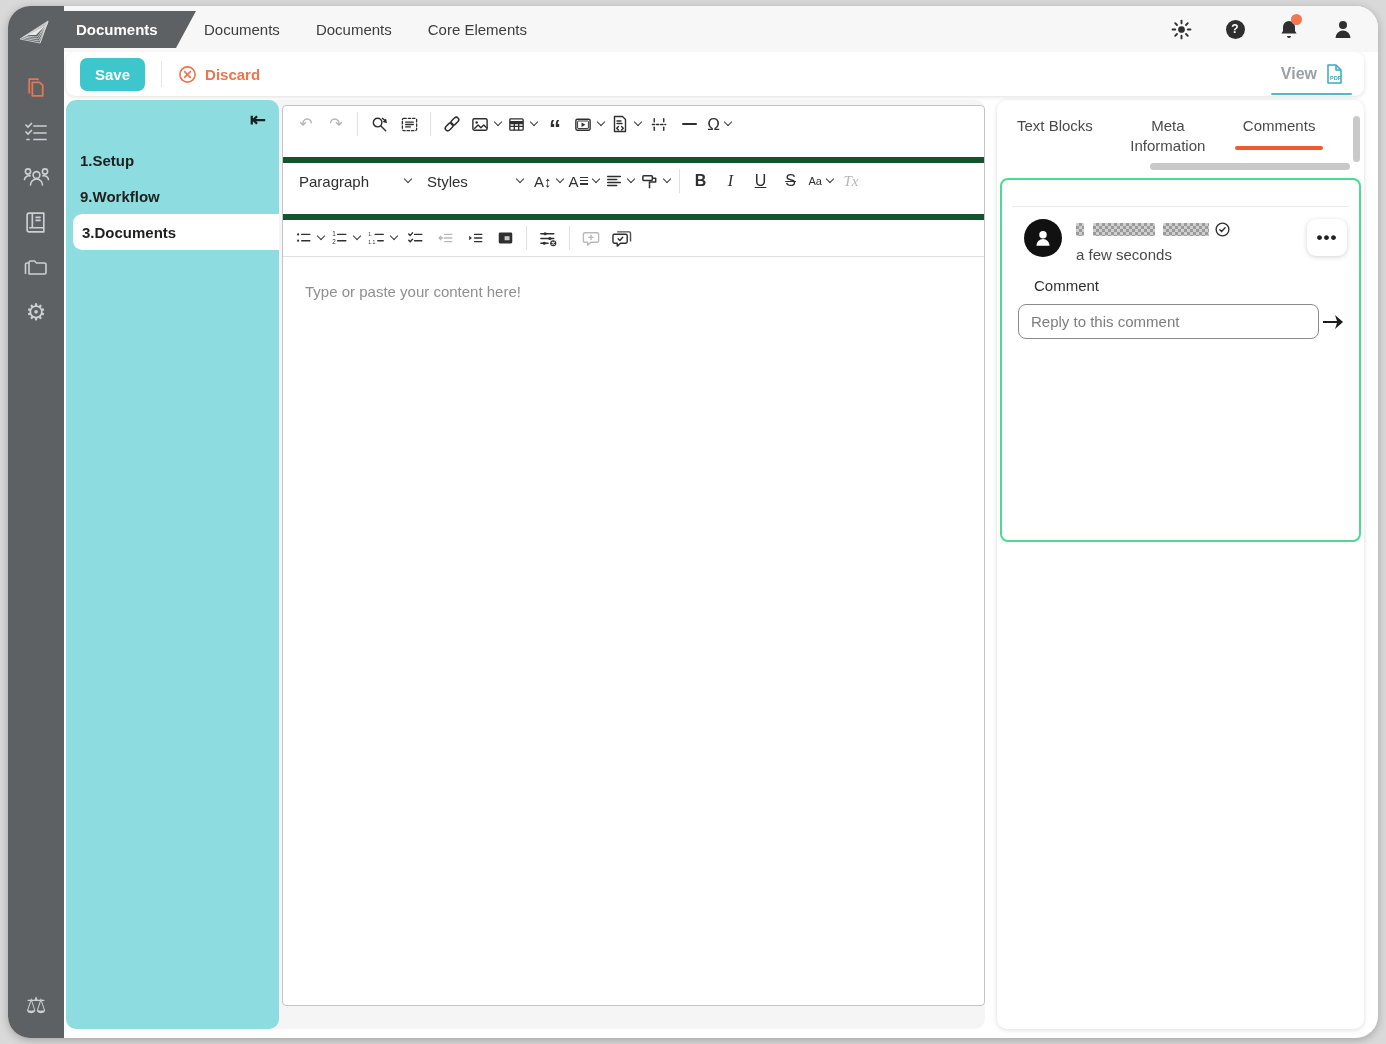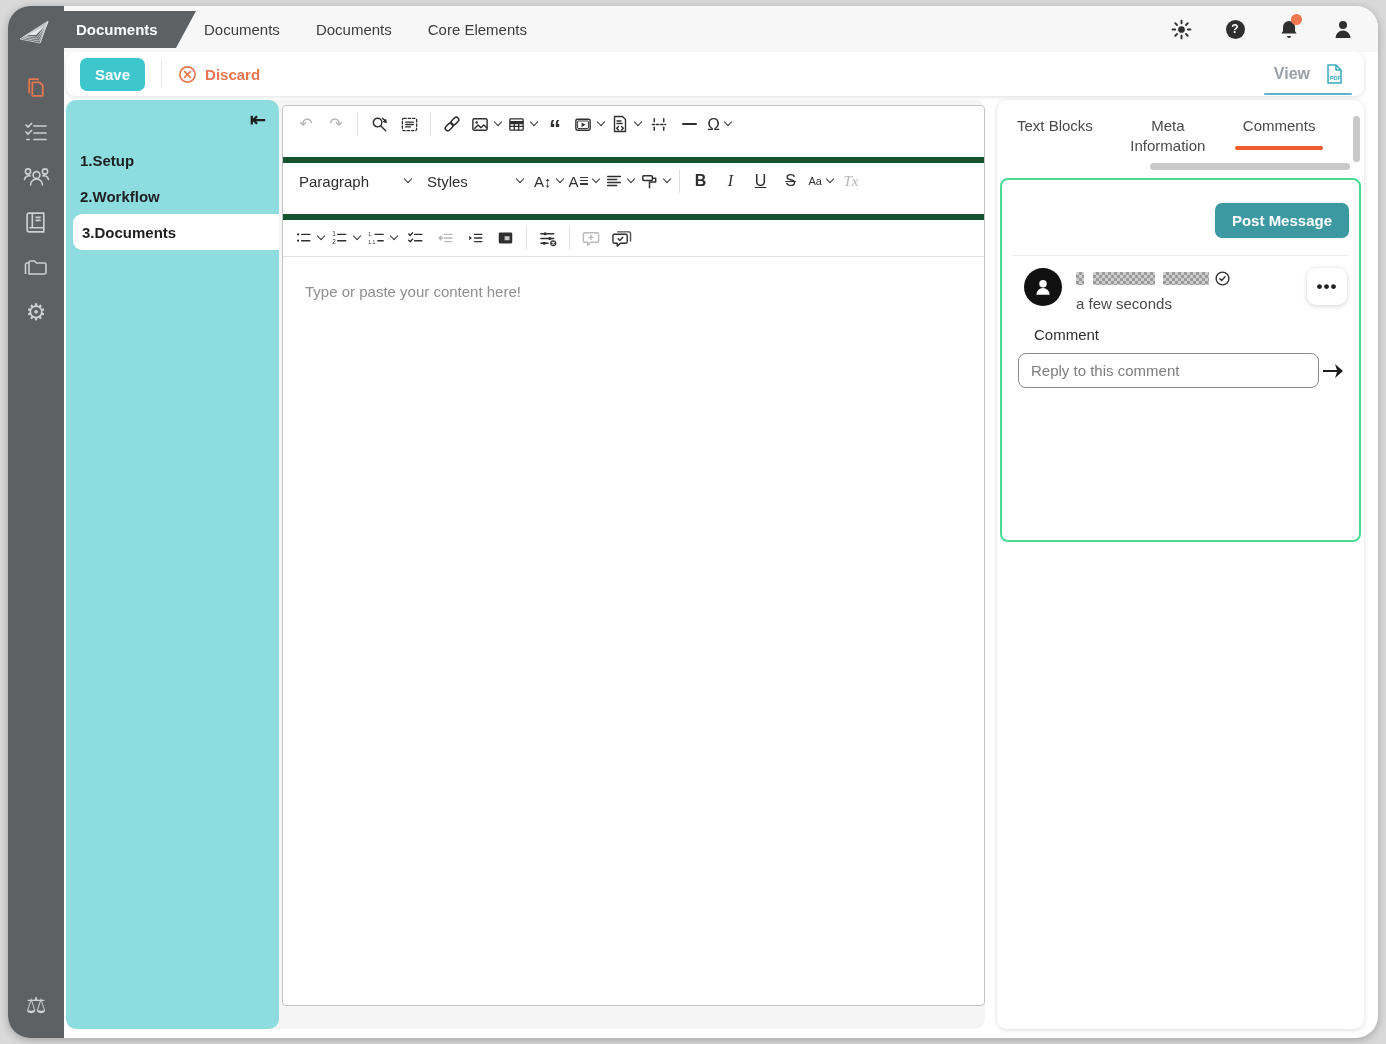--- a/index.html
+++ b/index.html
@@ -23,21 +23,21 @@
   .top-actions { margin-left:auto; padding-right:24px; display:flex; gap:32px; align-items:center; }
   .tb-ic { position:relative; width:22px; height:22px; display:flex; align-items:center; justify-content:center; cursor:pointer; }
   .help-circle { width:19px; height:19px; border-radius:50%; background:#2f2f2f; color:#fff; font-size:12px; font-weight:700; display:flex; align-items:center; justify-content:center; }
   .notif-dot { position:absolute; top:-4px; right:-2px; width:11px; height:11px; border-radius:50%; background:#f4764e; }
 
   
   .actionbar { position:absolute; left:58px; top:46px; width:1298px; height:44px; background:#fff; border-radius:9px; box-shadow:0 1px 4px rgba(0,0,0,.13); display:flex; align-items:center; padding:0 14px; z-index:3; }
   .save-btn { background:#3ec6cd; color:#fff; border:none; border-radius:7px; font-family:inherit; font-size:15px; font-weight:700; padding:8px 15px; cursor:pointer; }
   .ab-sep { width:1px; height:26px; background:#e4e4e4; margin:0 16px; }
   .discard-btn { display:flex; align-items:center; gap:8px; color:#e8764f; font-size:15px; font-weight:600; cursor:pointer; background:none; border:none; font-family:inherit; }
-  .view-link { margin-left:auto; position:relative; height:100%; display:flex; align-items:center; gap:14px; padding:0 6px; cursor:pointer; }
+  .view-link { margin-left:auto; position:relative; height:100%; display:flex; align-items:center; gap:7px; padding:0 6px; cursor:pointer; }
   .view-link .vtext { color:#9aa0a6; font-size:16px; font-weight:600; }
   .view-link::after { content:''; position:absolute; left:-4px; right:-2px; bottom:1px; height:2px; background:#58b8c8; border-radius:2px; }
 
   
   .doc-card { position:absolute; left:58px; top:94px; width:919px; height:929px; background:#f5f5f5; border-radius:10px; }
   .sections-panel { position:absolute; left:0; top:0; width:213px; height:100%; background:#8cdce0; border-radius:10px; }
   .collapse-ic { position:absolute; right:13px; top:10px; font-size:19px; font-weight:700; color:#1e1e1e; cursor:pointer; line-height:1; }
   .sec-list { position:absolute; left:0; right:0; top:42px; display:flex; flex-direction:column; }
   .sec-item { height:36px; display:flex; align-items:center; padding-left:14px; font-size:15px; font-weight:700; color:#1f1f1f; cursor:pointer; }
   .sec-item.active { background:#ffffff; border-radius:9px 0 0 9px; margin-left:7px; padding-left:9px; }
@@ -224,21 +224,21 @@
           <text x="6" y="17" font-size="5.5" fill="#3ba9bd" stroke="none" font-family="Liberation Sans, sans-serif" font-weight="bold">PDF</text>
         </svg>
       </div>
     </div>
 
     <div class="doc-card">
       <div class="sections-panel">
         <span class="collapse-ic">⇤</span>
         <div class="sec-list">
           <div class="sec-item">1.Setup</div>
-          <div class="sec-item">2.Workflow</div>
+          <div class="sec-item">9.Workflow</div>
           <div class="sec-item active">3.Documents</div>
         </div>
       </div>
 
       <div class="editor">
         <div class="toolbar">
 
           <div class="trow">
             <div class="ti disabled">
                 <span class="gl">↶</span>
@@ -482,23 +482,20 @@
     <div class="right-card">
       <div class="tabs-row">
         <div class="tab">Text Blocks</div>
         <div class="tab meta">Meta Information</div>
         <div class="tab active">Comments</div>
       </div>
       <div class="vscroll"></div>
       <div class="hscroll"></div>
 
       <div class="green-box">
-        <div class="post-row">
-          <button class="post-btn">Post Message</button>
-        </div>
 
         <div class="comment-block">
           <div class="cmt-head">
             <div class="avatar">
               <svg width="22" height="22" viewBox="0 0 20 20" fill="#ffffff">
                 <circle cx="10" cy="7" r="3.4"></circle>
                   <path d="M4 17 a6 6 0 0 1 12 0 z"></path>
               </svg>
             </div>
             <div class="cmt-meta">

